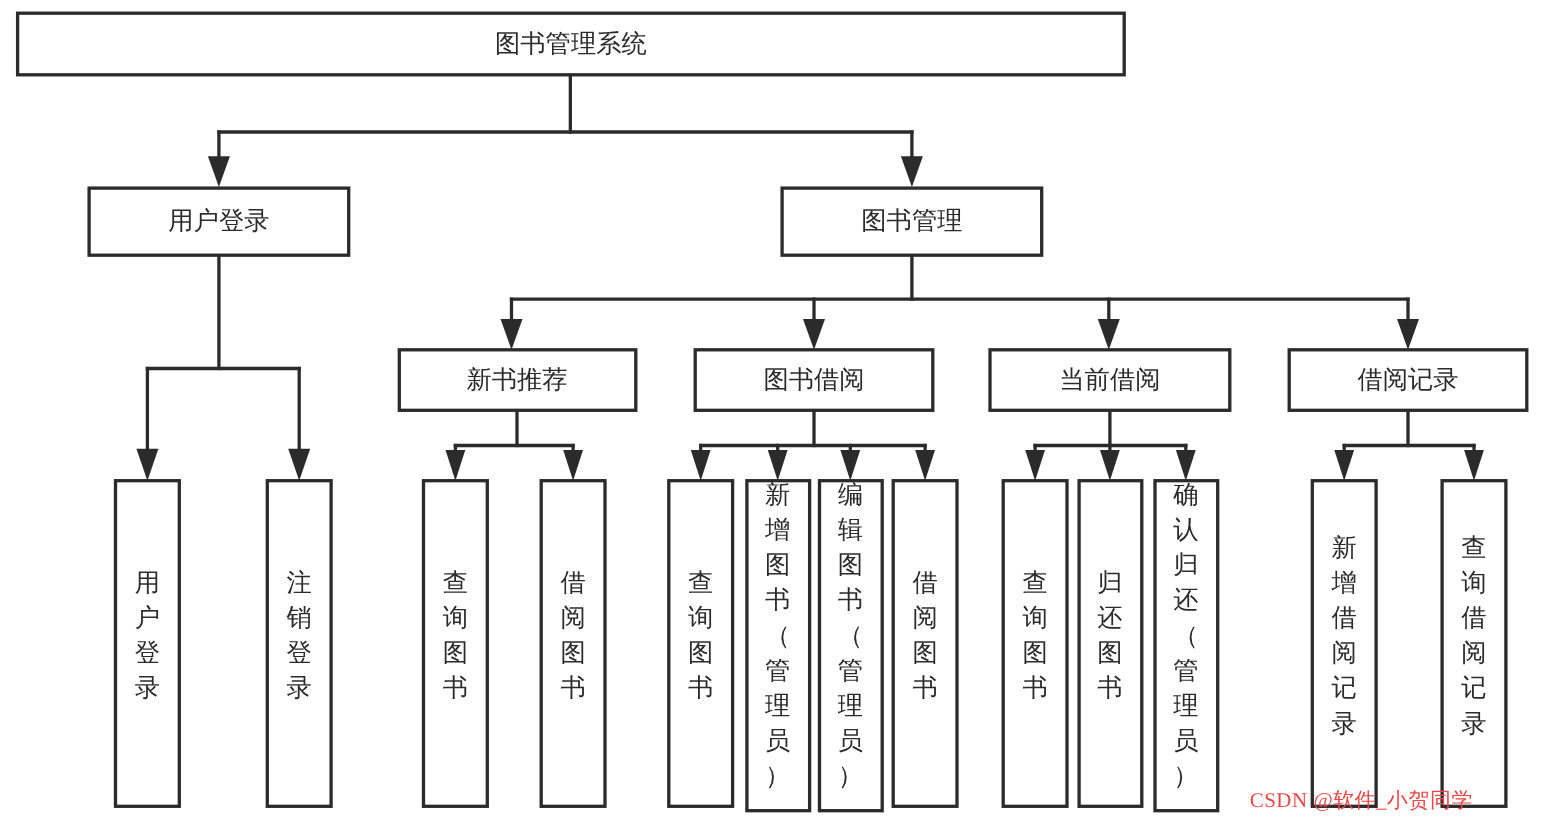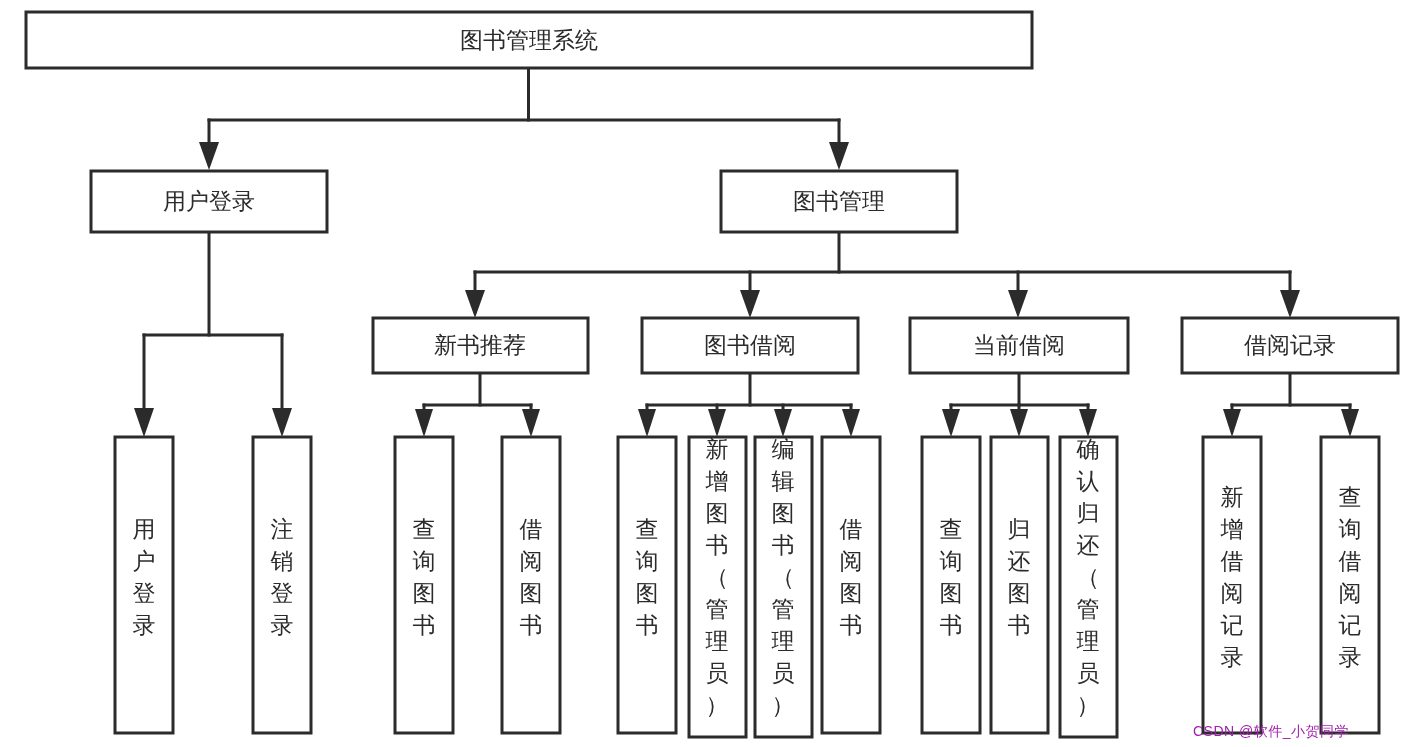--- a/index.html
+++ b/index.html
@@ -11,21 +11,20 @@
     width: 1405px;
     height: 747px;
     font-family: "DejaVu Sans", "Liberation Sans", sans-serif;
     overflow: hidden;
     position: relative;
   }
   #diagram-root {
     position: relative;
     width: 1347px;
     height: 747px;
-    margin-left: 10px;
   }
   svg#flowchart {
     position: absolute;
     top: 0;
     left: 0;
     width: 1405px;
     height: 747px;
     display: block;
   }
   .node-box {
@@ -53,23 +52,23 @@
   .node-label-vertical {
     fill: #2b2b2b;
     font-family: "DejaVu Sans", "Liberation Sans", sans-serif;
     font-size: 23px;
     text-anchor: middle;
   }
   .watermark {
     position: absolute;
     right: 8px;
     bottom: 6px;
-    font-family: Liberation Sans, sans-serif;
-    font-size: 14px;
-    color: #a21caf;
+    font-family: Liberation Serif, serif;
+    font-size: 19px;
+    color: #ef4444;
     letter-spacing: 0.5px;
     white-space: nowrap;
     user-select: none;
   }
 </style>
 </head>
 <body>
 
 <div id="diagram-root">
 

